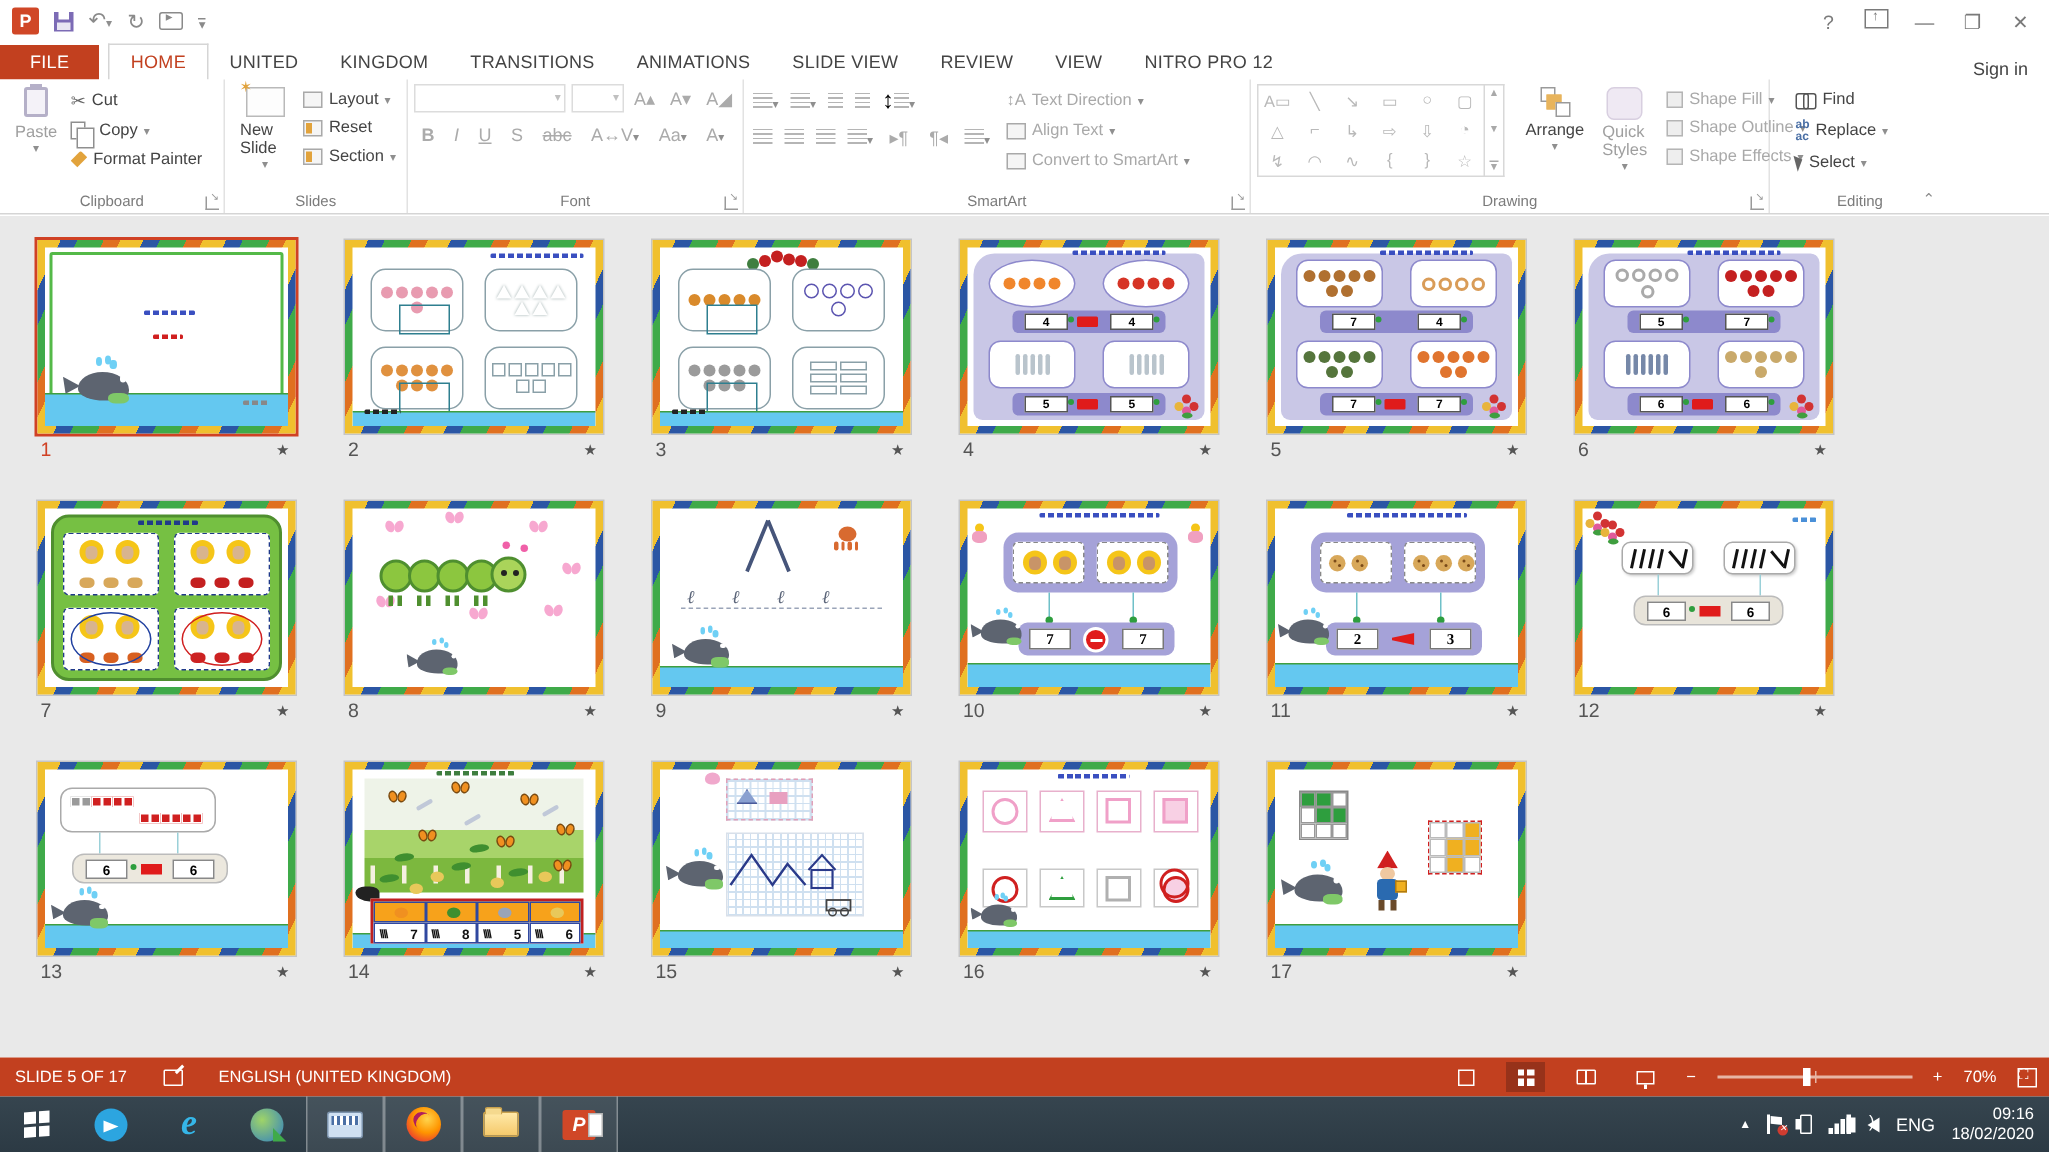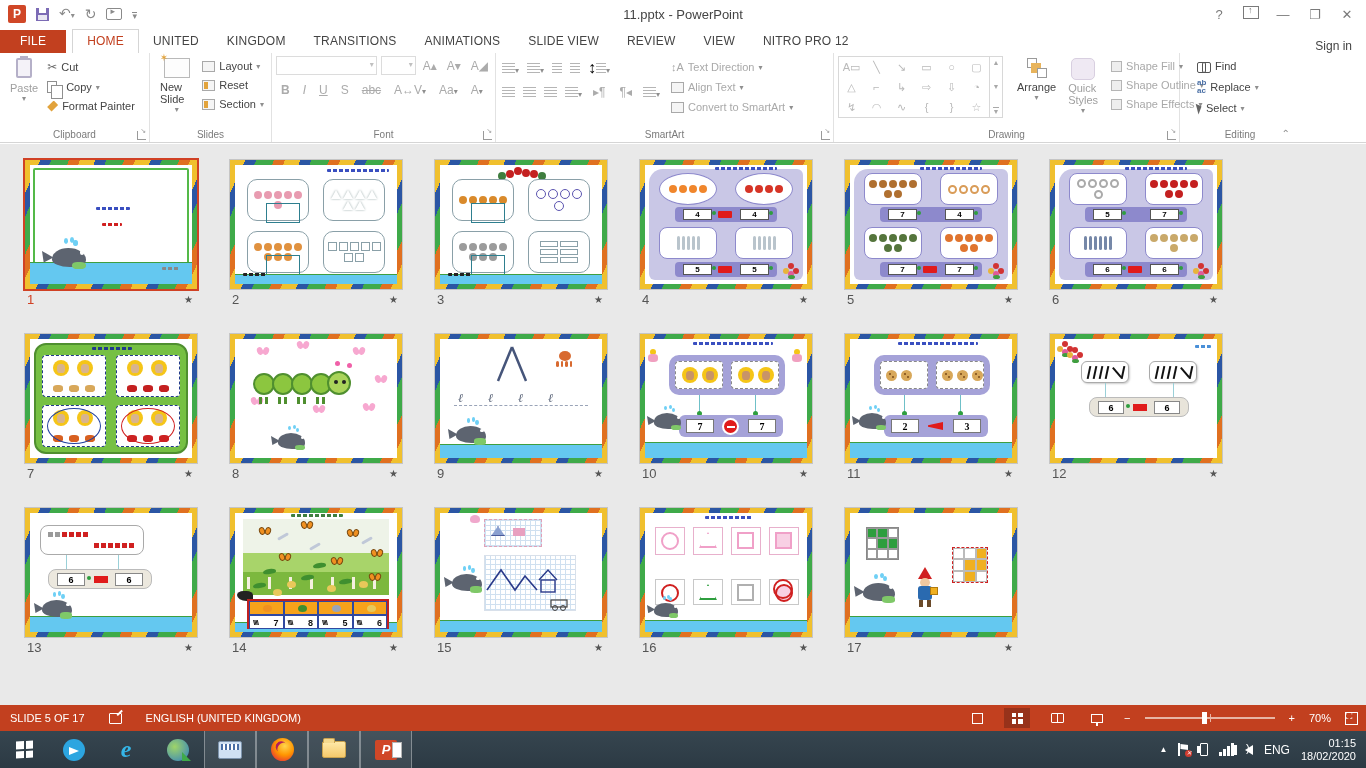--- a/index.html
+++ b/index.html
@@ -172,21 +172,20 @@
 
   <div class="titlebar">
     <div class="qat">
       <span class="ppticon">P</span>
       <span class="saveicon"></span>
       <span class="qbtn">↶<span class="dd">▾</span></span>
       <span class="qbtn">↻</span>
       <span class="ssicon"></span>
       <span class="qmore">▾</span>
     </div>
-    <div class="tbtitle">11.pptx - PowerPoint</div>
     <div class="winctrl">
       <span>?</span>
       <span><i class="ribdisp"></i></span>
       <span>—</span>
       <span>❐</span>
       <span>✕</span>
     </div>
   </div>
 
   <div class="tabrow">
@@ -1439,17 +1438,17 @@
       <span class="plug"></span>
       <span class="bars">
           <i style="height:4px"></i>
           <i style="height:7px"></i>
           <i style="height:10px"></i>
           <i style="height:13px"></i>
         </span>
       <span class="spk"></span>
       <span class="lang">ENG</span>
       <span class="clock">
-        <span>01:15</span><br><span>18/02/2020</span>
+        <span>09:16</span><br><span>18/02/2020</span>
       </span>
     </div>
   </div>
 </div>
 
 </body></html>

